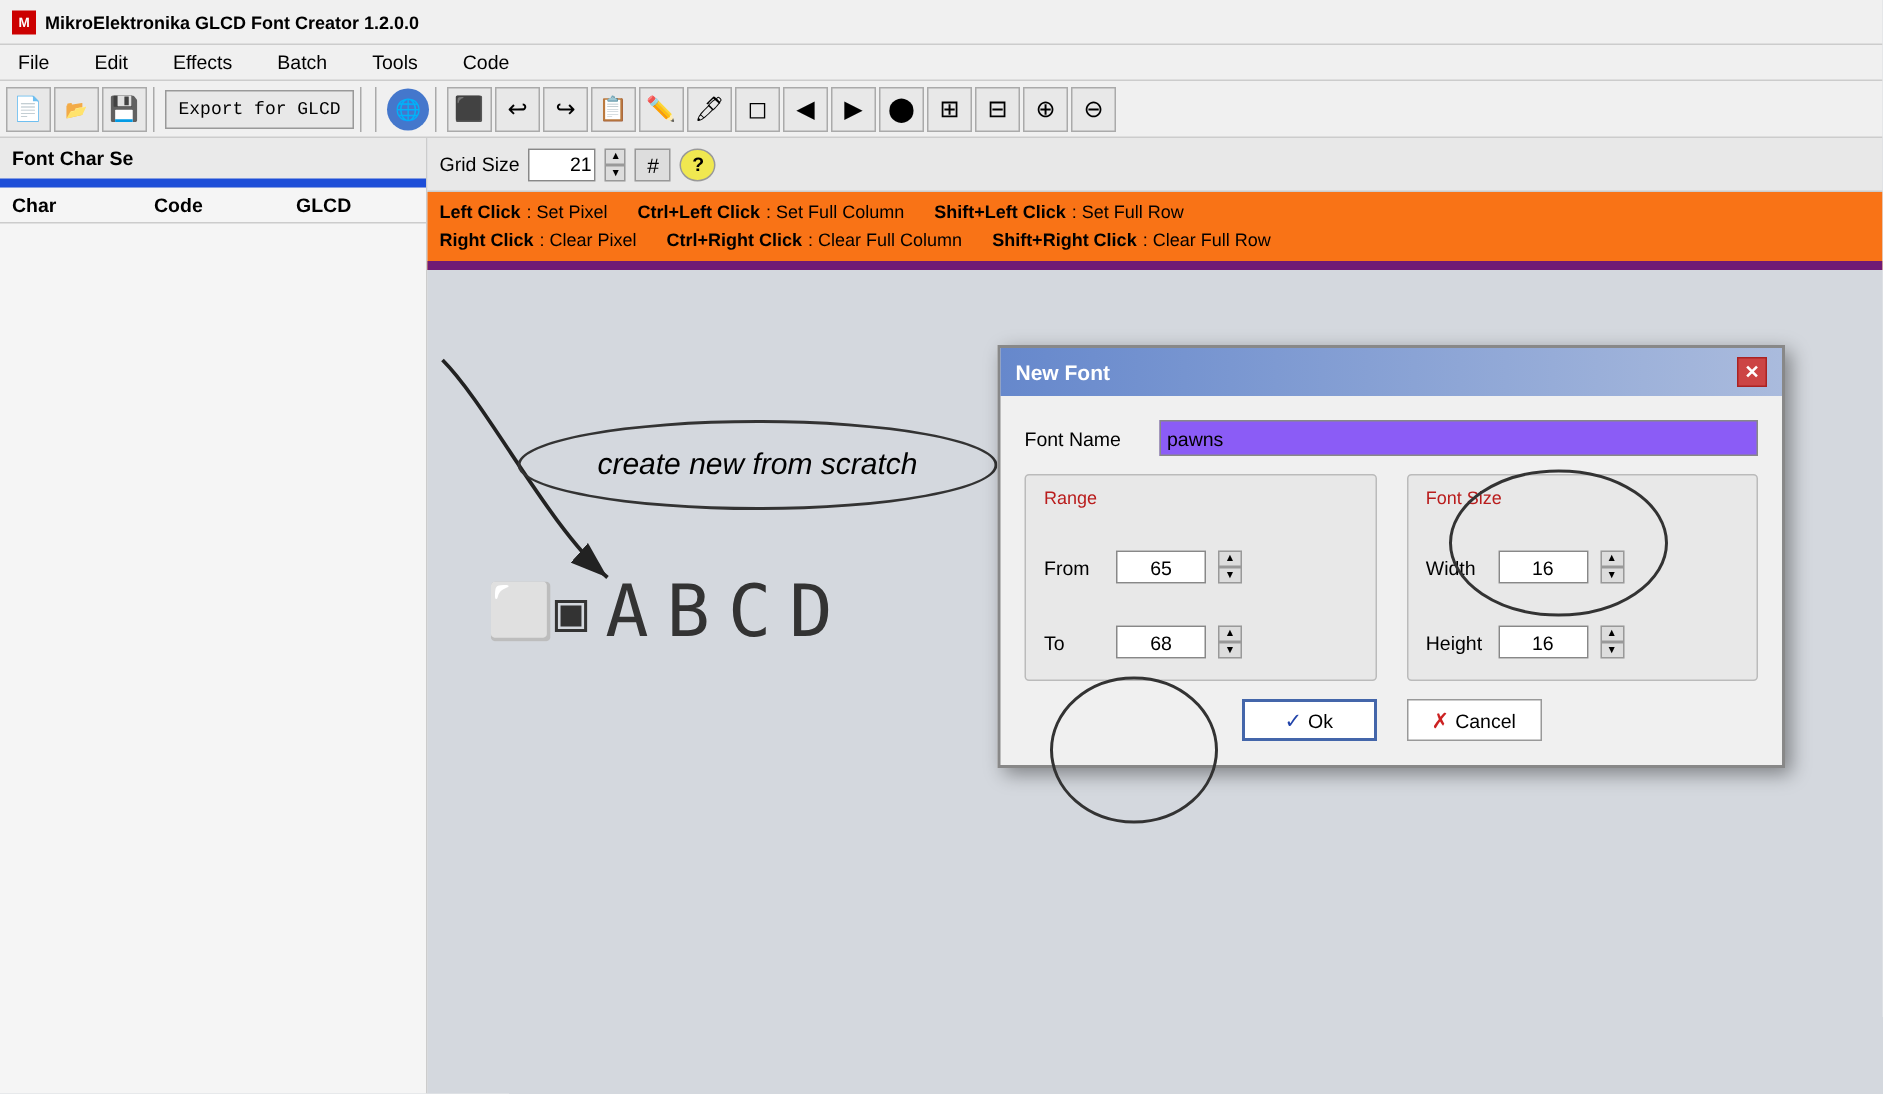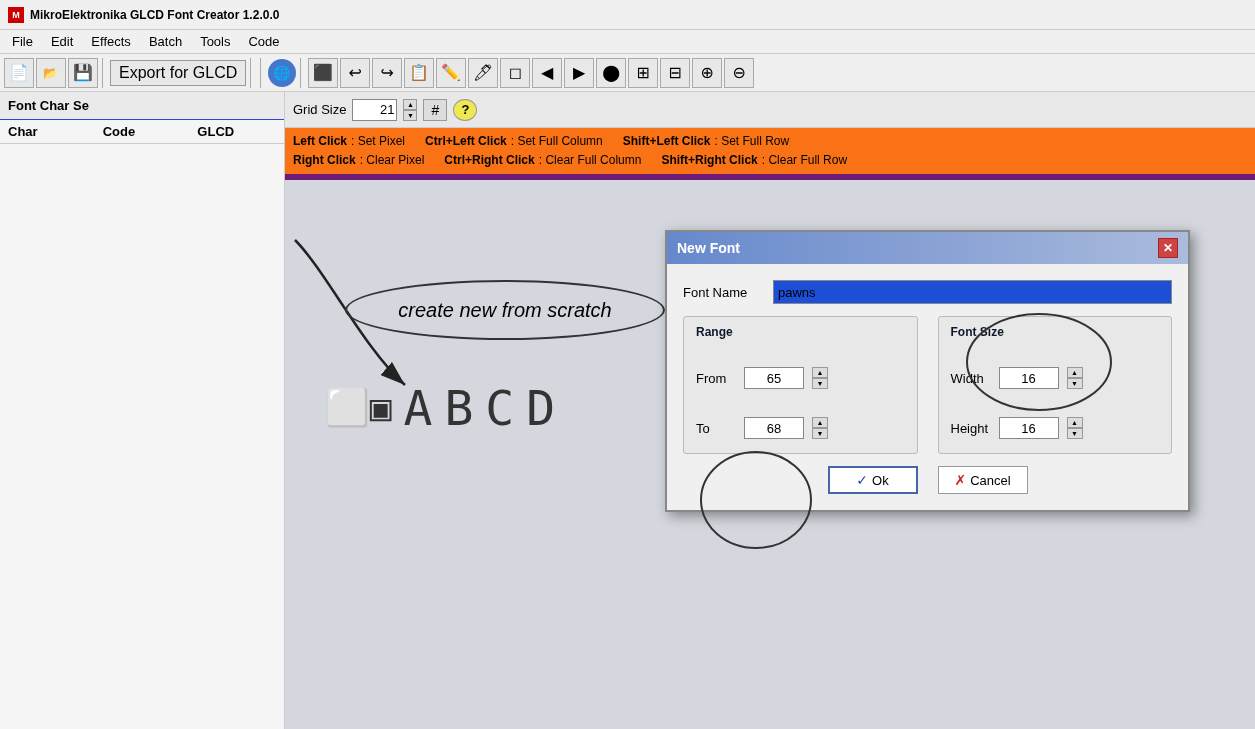--- a/index.html
+++ b/index.html
@@ -25,21 +25,21 @@
     }
 
     
     .menu-bar {
       background: #f0f0f0;
       height: 24px;
       display: flex;
       align-items: center;
       padding: 0 4px;
       border-bottom: 1px solid #ccc;
-      gap: 2px;
+      gap: 14px;
     }
     .menu-item {
       padding: 2px 8px;
       cursor: pointer;
       font-size: 13px;
     }
 
     
     .toolbar {
       background: #f0f0f0;
@@ -62,23 +62,24 @@
       width: 4px; height: 30px;
       border-left: 1px solid #aaa;
       margin: 0 2px;
     }
     .toolbar-text-btn {
       height: 26px;
       background: #e8e8e8;
       border: 1px solid #999;
       padding: 12px 8px;
       cursor: pointer;
-      font-size: 16px;
+      font-size: 12px;
       display: flex; align-items: center;
       white-space: nowrap;
+      font-family: Liberation Mono, monospace;
     }
     .toolbar-globe {
       width: 28px; height: 28px;
       background: #4477cc;
       border-radius: 50%;
       display: flex; align-items: center; justify-content: center;
       color: white; font-size: 14px;
       cursor: pointer;
     }
 
@@ -93,21 +94,21 @@
       width: 285px;
       background: #f5f5f5;
       border-right: 1px solid #ccc;
       display: flex;
       flex-direction: column;
     }
     .left-panel-title {
       padding: 6px 8px;
       font-weight: bold;
       font-size: 13px;
-      border-bottom: 1px solid #1d4ed8;
+      border-bottom: 6px solid #1d4ed8;
       background: #eaeaea;
     }
     .left-panel-header {
       display: flex;
       border-bottom: 1px solid #ccc;
     }
     .left-panel-col {
       padding: 4px 8px;
       font-weight: bold;
       font-size: 13px;
@@ -279,39 +280,38 @@
     .dialog-label {
       font-size: 13px;
       min-width: 80px;
     }
     .dialog-input {
       flex: 1;
       height: 24px;
       border: 1px solid #888;
       padding: 0 4px;
       font-size: 13px;
-      background: #1d4ed8;
+      background: #8b5cf6;
     }
     .dialog-section {
       display: flex;
       gap: 20px;
       margin-bottom: 12px;
     }
     .dialog-group {
       flex: 1;
       background: #e8e8e8;
       border: 1px solid #bbb;
       padding: 8px 12px;
       border-radius: 3px;
     }
     .dialog-group-title {
       font-size: 12px;
       margin-bottom: 8px;
-      color: #0f172a;
-      font-weight: bold;
+      color: #b91c1c;
     }
     .dialog-field-row {
       display: flex;
       align-items: center;
       margin-bottom: 6px;
       gap: 8px;
       margin-top: 28px;
     }
     .dialog-field-label {
       font-size: 13px;

